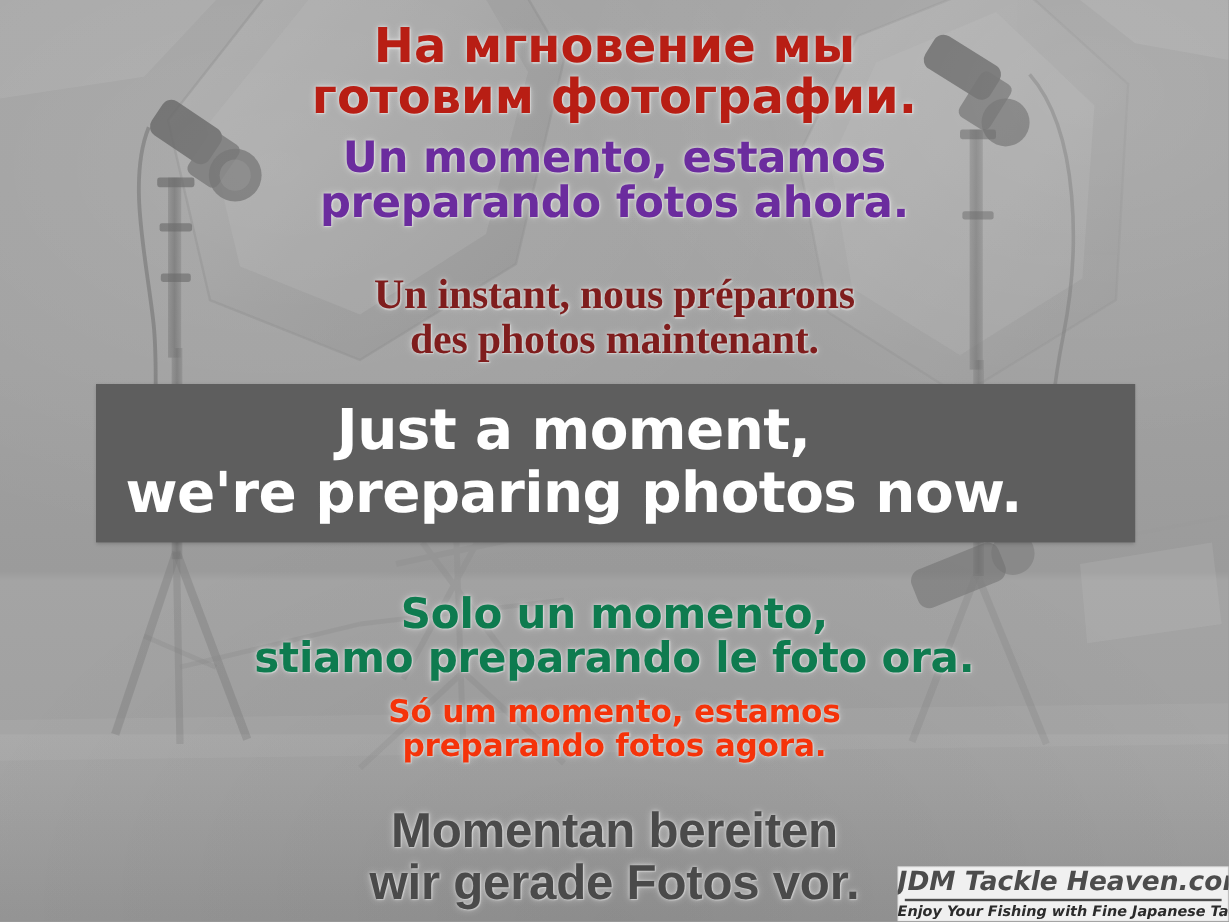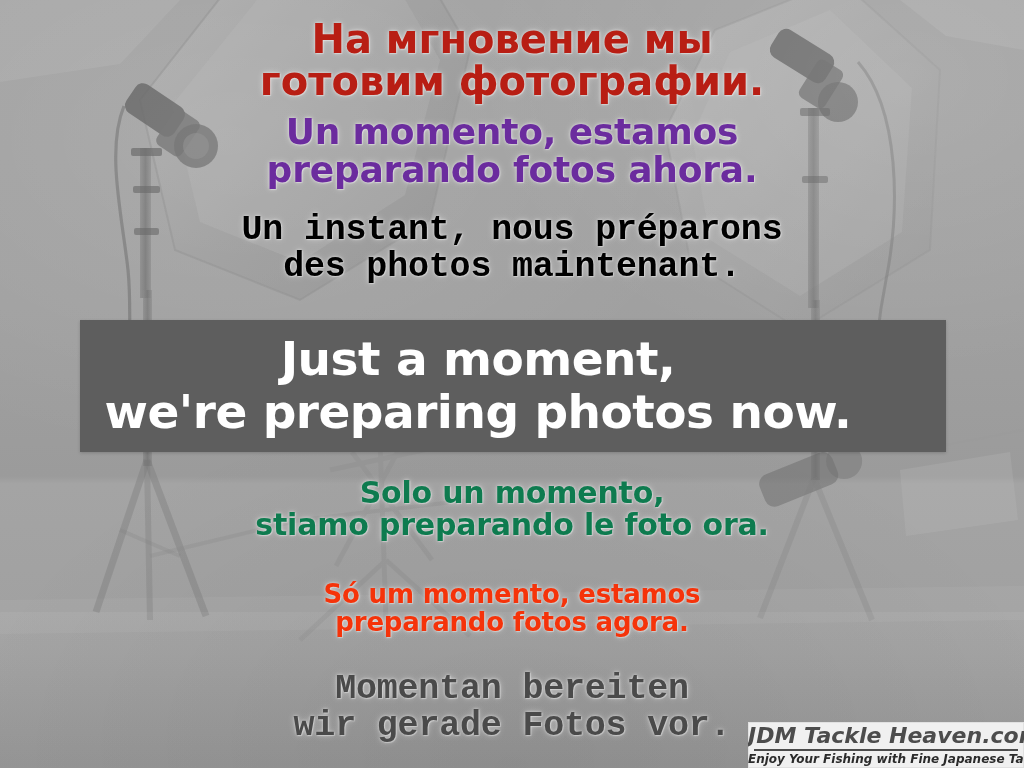--- a/index.html
+++ b/index.html
@@ -94,24 +94,24 @@
   }
 
   .msg-es {
     top: 113px;
     font-size: 36px;
     color: #6b2c9e;
     font-family: "DejaVu Sans", sans-serif;
   }
 
   .msg-fr {
-    top: 212px;
+    top: 227px;
     font-size: 35px;
-    color: #000000;
-    font-family: Liberation Mono, monospace;
+    color: #7f1d1d;
+    font-family: Liberation Serif, serif;
   }
 
   
   #banner {
     position: absolute;
     left: 80px;
     top: 320px;
     width: 866px;
     height: 132px;
     background: #5e5e5e;
@@ -130,38 +130,38 @@
     font-weight: bold;
     font-size: 47px;
     line-height: 1.12;
     color: #ffffff;
     white-space: pre-line;
     text-shadow: none;
     letter-spacing: -0.5px;
   }
 
   .msg-it {
-    top: 477px;
-    font-size: 30px;
+    top: 494px;
+    font-size: 35px;
     color: #0e7b4f;
     font-family: "DejaVu Sans", sans-serif;
   }
 
   .msg-pt {
     top: 581px;
     font-size: 26px;
     color: #f5330a;
     font-family: "DejaVu Sans", sans-serif;
   }
 
   .msg-de {
     top: 671px;
-    font-size: 35px;
+    font-size: 41px;
     color: #4a4a4a;
-    font-family: Liberation Mono, monospace;
+    font-family: Liberation Sans, sans-serif;
   }
 
   
   #logo {
     position: absolute;
     left: 748px;
     top: 722px;
     width: 276px;
     height: 46px;
     background: #f0f0f0;

